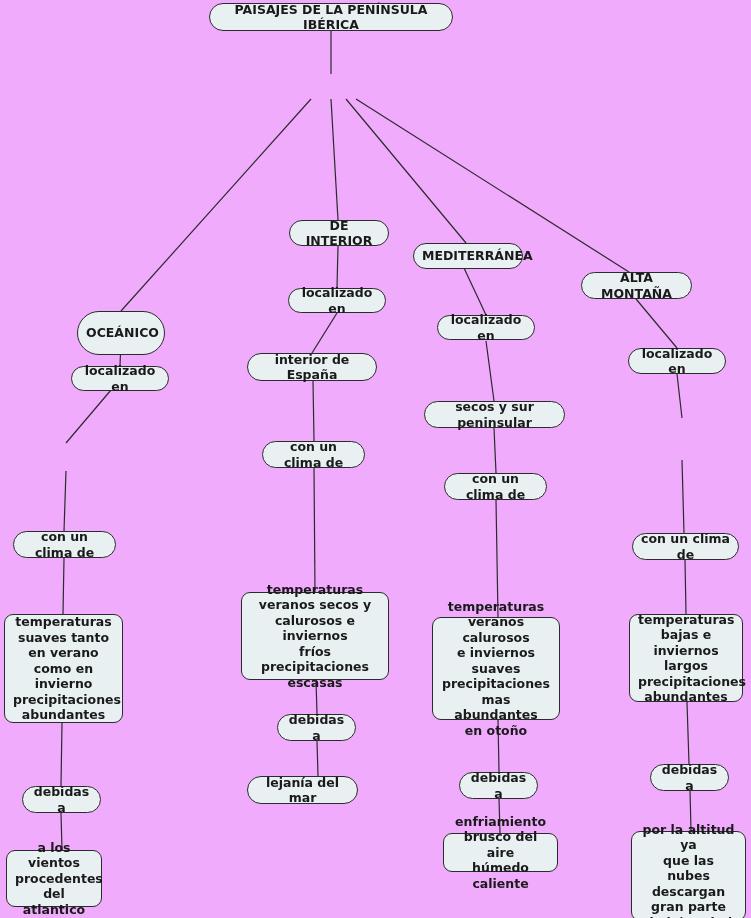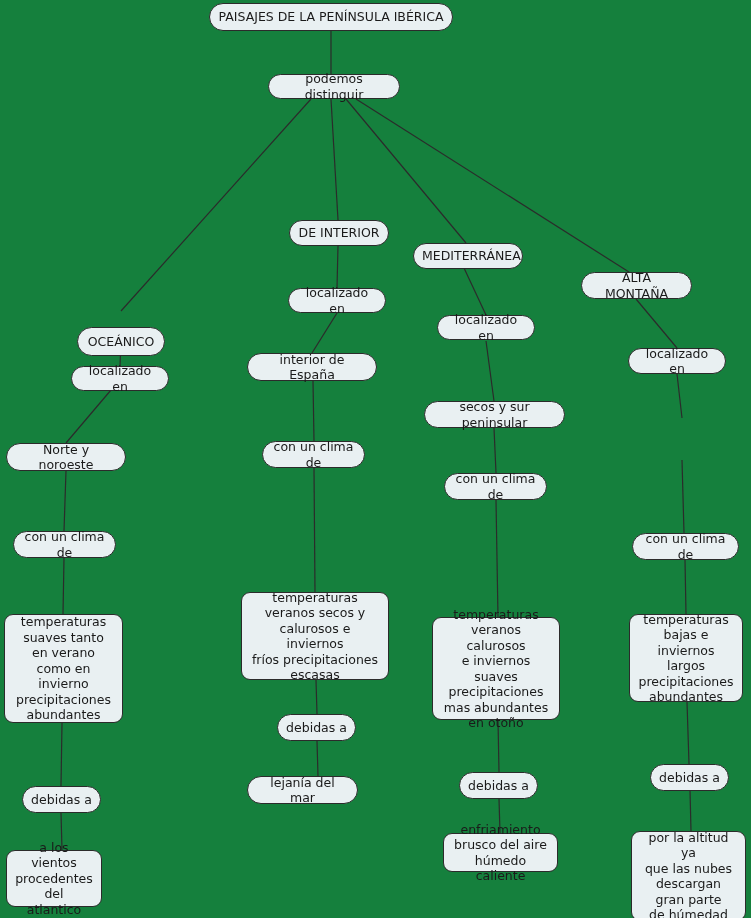--- a/index.html
+++ b/index.html
@@ -4,23 +4,24 @@
 <style>
   html, body {
     margin: 0;
     padding: 0;
     background: #ffffff;
   }
   #canvas {
     position: relative;
     width: 751px;
     height: 918px;
-    background: #15803d;
+    background: #f0abfc;
     overflow: hidden;
     font-family: "DejaVu Sans", sans-serif;
+    font-weight: bold;
   }
   #edges {
     position: absolute;
     left: 0;
     top: 0;
     width: 751px;
     height: 918px;
     pointer-events: none;
   }
   .node {
@@ -92,35 +93,29 @@
       <line x1="685" y1="560" x2="686" y2="614"></line>
       <line x1="687" y1="702" x2="689" y2="764"></line>
       <line x1="690" y1="790" x2="691" y2="831"></line>
     </g>
   </svg>
 
   <div class="node pill" style="left:209px; top:3px; width:244px; height:28px;">
     <span class="txt">PAISAJES DE LA PENÍNSULA IBÉRICA</span>
   </div>
 
-  <div class="node pill" style="left:268px; top:74px; width:132px; height:25px;">
-    <span class="txt">podemos distinguir</span>
-  </div>
-
-  <div class="node pill" style="left:77px; top:327px; width:88px; height:29px;">
+
+  <div class="node pill" style="left:77px; top:311px; width:88px; height:44px;">
     <span class="txt">OCEÁNICO</span>
   </div>
 
   <div class="node pill" style="left:71px; top:366px; width:98px; height:25px;">
     <span class="txt">localizado en</span>
   </div>
 
-  <div class="node pill" style="left:6px; top:443px; width:120px; height:28px;">
-    <span class="txt">Norte y noroeste</span>
-  </div>
 
   <div class="node pill" style="left:13px; top:531px; width:103px; height:27px;">
     <span class="txt">con un clima de</span>
   </div>
 
   <div class="node rounded" style="left:4px; top:614px; width:119px; height:109px;">
     <span class="txt">temperaturas
 suaves tanto
 en verano
 como en invierno

